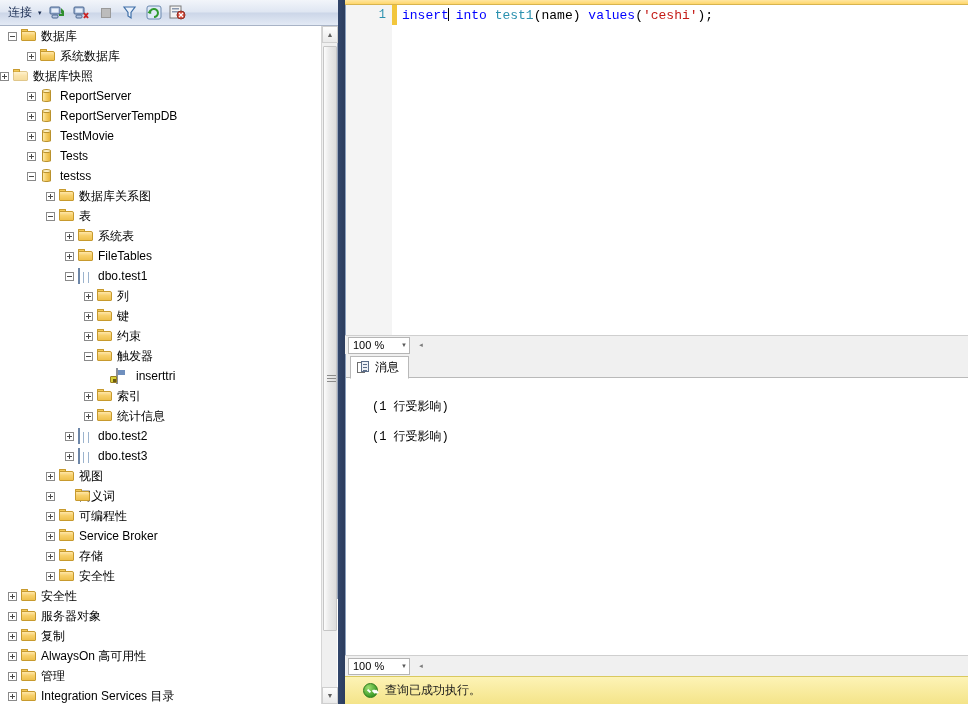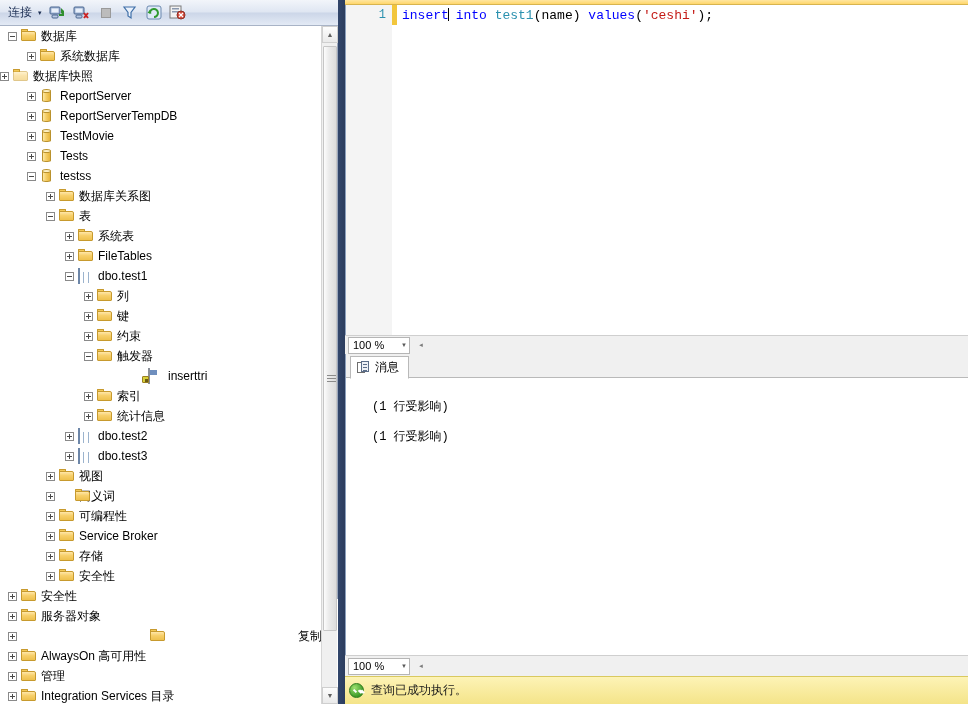--- a/index.html
+++ b/index.html
@@ -249,21 +249,21 @@
     position:absolute; left:0; top:655px; width:623px; height:21px;
     background:#f0f0f0; border-top:1px solid #cfcfcf;
     display:flex; align-items:center;
   }
 
   
   #statusbar {
     position:absolute; left:0; top:676px; width:623px; height:28px;
     background: linear-gradient(to bottom,#fdf3b6,#f4e489);
     border-top:1px solid #d9c95f;
-    display:flex; align-items:center; gap:7px; padding-left:4px;font-family:Liberation Mono, monospace;
+    display:flex; align-items:center; gap:7px; padding-left:18px;font-family:Liberation Mono, monospace;
   }
   .okicon {
     width:15px; height:15px; border-radius:50%;
     background: radial-gradient(circle at 35% 30%, #9fe070, #3d9b28 70%);
     border:1px solid #2d7a1c;
     position:relative;
   }
   .okicon::after {
     content:""; position:absolute; left:3px; top:6px;
     width:4px; height:2px; background:#fff;
@@ -412,21 +412,21 @@
         <div class="node" style="padding-left: 84px;">
           <span class="exp plus"></span>
           <span class="ico"><span class="fi"><b></b><i></i></span></span>
           <span class="lbl">约束</span>
         </div>
         <div class="node" style="padding-left: 84px;">
           <span class="exp"></span>
           <span class="ico"><span class="fi"><b></b><i></i></span></span>
           <span class="lbl">触发器</span>
         </div>
-        <div class="node" style="padding-left: 103px; margin-left: 32px;">
+        <div class="node" style="padding-left: 103px;">
           <span class="exp none"></span>
           <span class="ico"><span class="tg"><i></i><b></b><u></u></span></span>
           <span class="lbl">inserttri</span>
         </div>
         <div class="node" style="padding-left: 84px;">
           <span class="exp plus"></span>
           <span class="ico"><span class="fi"><b></b><i></i></span></span>
           <span class="lbl">索引</span>
         </div>
         <div class="node" style="padding-left: 84px;">
@@ -477,21 +477,21 @@
         <div class="node" style="padding-left: 8px;">
           <span class="exp plus"></span>
           <span class="ico"><span class="fi"><b></b><i></i></span></span>
           <span class="lbl">安全性</span>
         </div>
         <div class="node" style="padding-left: 8px;">
           <span class="exp plus"></span>
           <span class="ico"><span class="fi"><b></b><i></i></span></span>
           <span class="lbl">服务器对象</span>
         </div>
-        <div class="node" style="padding-left: 8px; justify-content: space-between;">
+        <div class="node" style="padding-left: 8px;">
           <span class="exp plus"></span>
           <span class="ico"><span class="fi"><b></b><i></i></span></span>
           <span class="lbl">复制</span>
         </div>
         <div class="node" style="padding-left: 8px;">
           <span class="exp plus"></span>
           <span class="ico"><span class="fi"><b></b><i></i></span></span>
           <span class="lbl">AlwaysOn 高可用性</span>
         </div>
         <div class="node" style="padding-left: 8px;">

